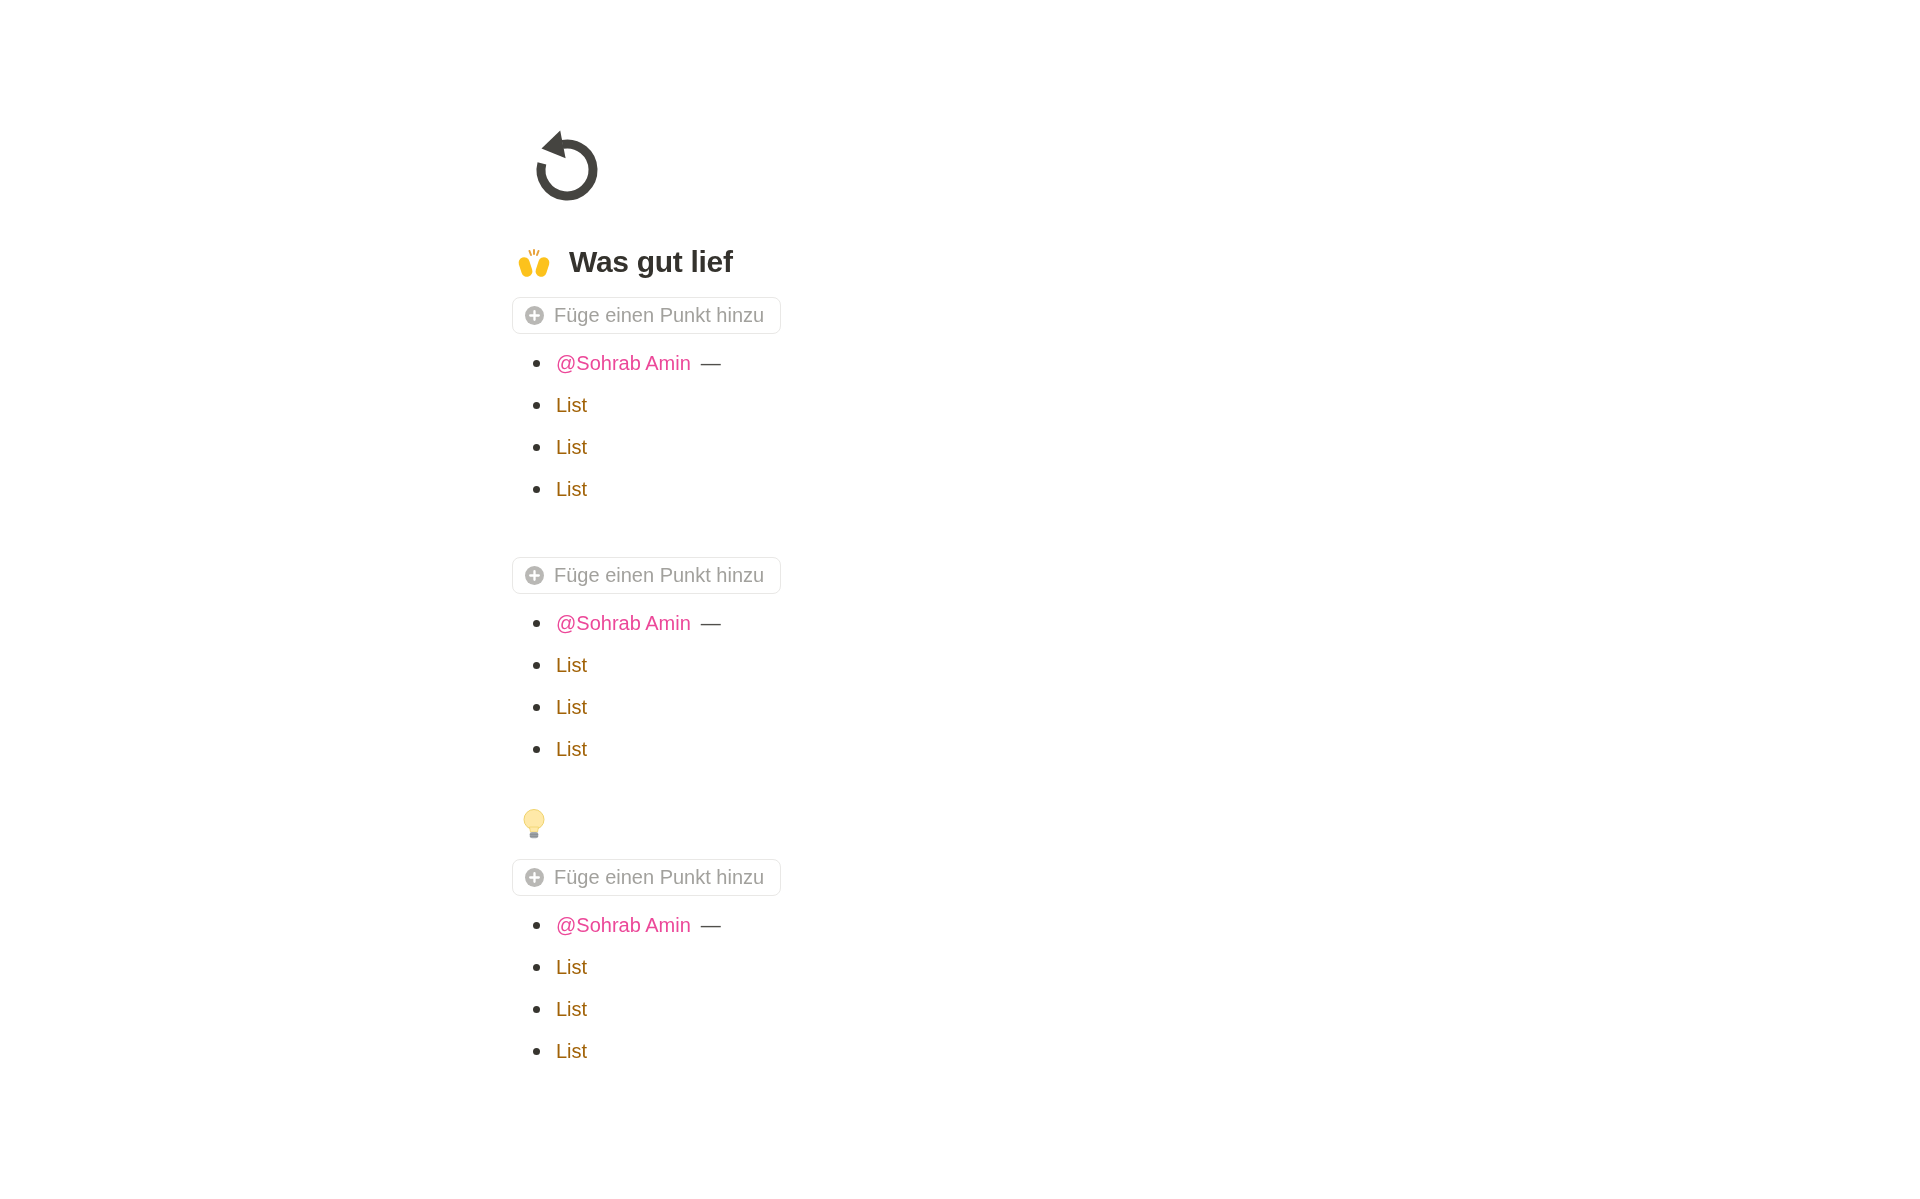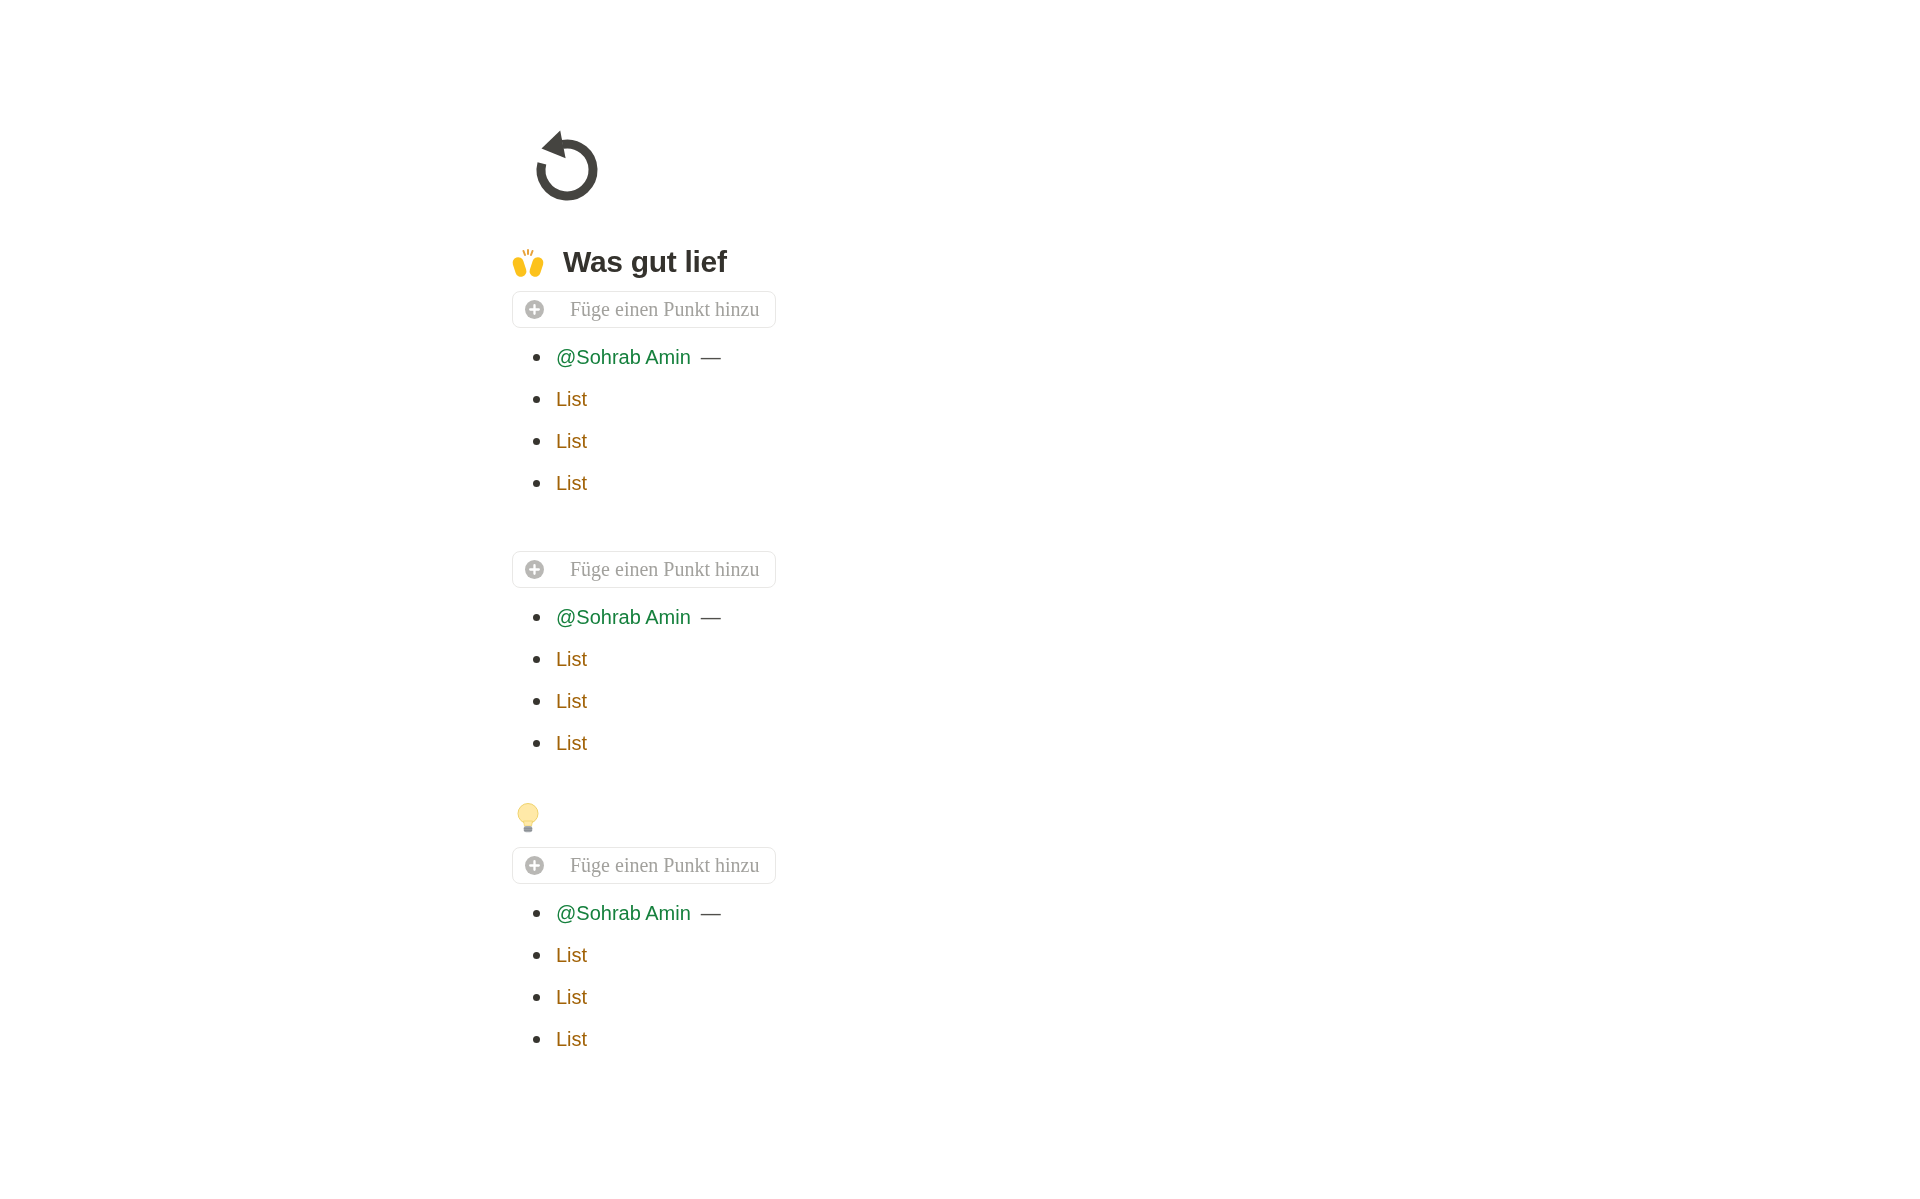--- a/index.html
+++ b/index.html
@@ -29,40 +29,40 @@
     font-weight: 700;
     letter-spacing: -0.6px;
     color: #34322d;
     cursor: text;
   }
   .section { margin-top: 36px; }
   .section-heading {
     display: flex;
     align-items: center;
     gap: 17px;
-    margin: 0;
+    margin: 6px;
     height: 36px;
     font-size: 30px;
     font-weight: 700;
     letter-spacing: -0.3px;
     color: #34322d;
     cursor: text;
   }
   .emoji-icon { width: 36px; height: 36px; flex: none; }
   .add-btn {
     margin: 11px 0 0 2px;
     height: 37px;
     padding: 0 16px 0 12px;
     display: inline-flex;
     align-items: center;
-    gap: 26px;
+    gap: 10px;
     background: #ffffff;
     border: 1px solid #e9e8e6;
     border-radius: 8px;
-    font-family: Liberation Serif, serif;
+    font-family: Liberation Sans, sans-serif;
     font-size: 20px;
     color: #a2a19d;
     cursor: pointer;
   }
   .plus-icon { width: 19px; height: 19px; flex: none; }
   .bullet-list {
     list-style: none;
     margin: 8px 0 0 0;
     padding: 0;
   }
@@ -74,21 +74,21 @@
     font-size: 20px;
     cursor: text;
   }
   .bullet-dot {
     width: 7px; height: 7px;
     border-radius: 50%;
     background: #37352f;
     margin-right: 16px;
     flex: none;
   }
-  .mention { color: #15803d; cursor: pointer; }
+  .mention { color: #ec4899; cursor: pointer; }
   .dash { color: #504f4b; margin-left: 10px; }
   .list-placeholder { color: #a16207; }
 </style>
 </head>
 <body>
 
 <div class="page">
 
   <svg class="page-icon" viewBox="0 0 80 85" xmlns="http://www.w3.org/2000/svg">
     <path d="M36.5 21.4 A26 26 0 1 1 15.9 40.3" fill="none" stroke="#454440" stroke-width="9"></path>

